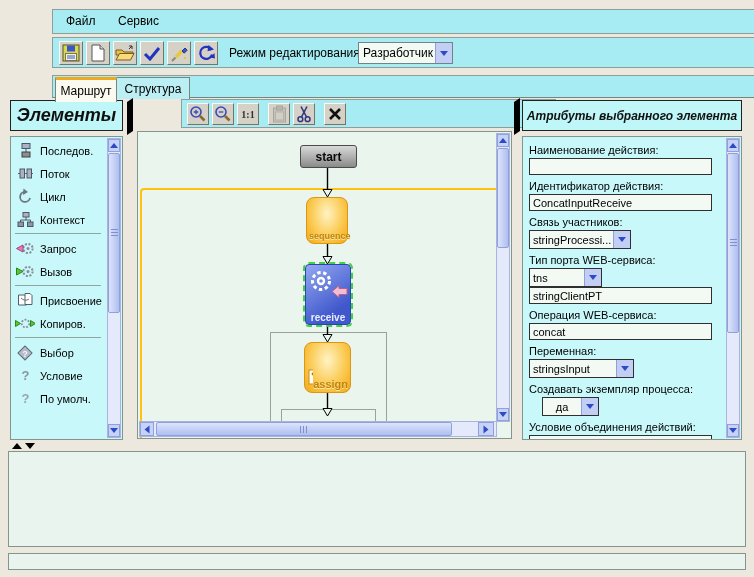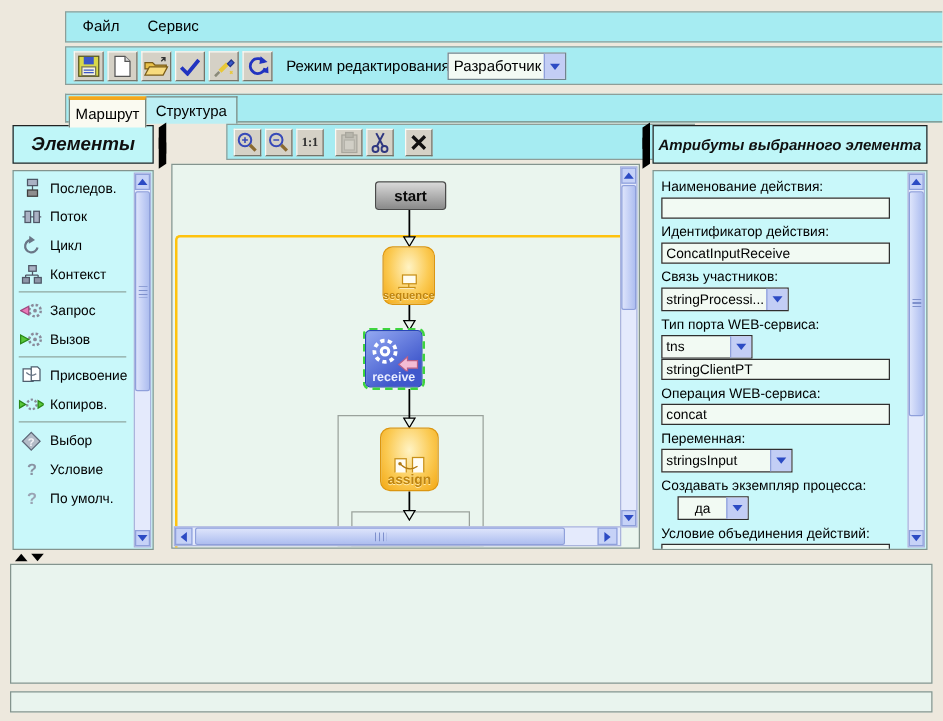--- a/index.html
+++ b/index.html
@@ -27,21 +27,21 @@
   .sb-thumb{background:linear-gradient(90deg,#DDE4FB,#AEBEF0);border:1px solid #8FA0DB;border-radius:2px;display:flex;align-items:center;justify-content:center;}
   .sb-thumb-h{background:linear-gradient(180deg,#DDE4FB,#AEBEF0);border:1px solid #8FA0DB;border-radius:2px;display:flex;align-items:center;justify-content:center;}
   .gripv{width:7px;height:9px;background:repeating-linear-gradient(180deg,#7E90CC 0 1px,transparent 1px 3px);}
   .griph{width:9px;height:7px;background:repeating-linear-gradient(90deg,#7E90CC 0 1px,transparent 1px 3px);}
   .fld{margin:0 0 5px 0;}
   .flabel{font-size:11px;color:#000;margin-bottom:2px;white-space:nowrap;}
   .tinput{display:block;width:183px;height:17px;background:#F2FAF3;border:1px solid #2F2F2F;font-size:11px;padding:0 3px;font-family:"Liberation Sans",sans-serif;box-sizing:border-box;color:#000;}
   .tselect{height:19px;background:#F2FAF3;border:1px solid #2F2F2F;display:flex;align-items:center;box-sizing:border-box;}
   .sel-text{flex:1;font-size:11px;padding:0 3px;white-space:nowrap;overflow:hidden;color:#000;}
   .node-start{background:linear-gradient(#D9D9D9,#8A8A8A);border:1px solid #4A4A4A;border-radius:3px;color:#0A0A0A;font-weight:bold;font-size:12px;display:flex;align-items:center;justify-content:center;}
-  .node-o{background:radial-gradient(ellipse at 50% 35%,#FFF3C4 0%,#FBCB55 55%,#F3A814 100%);border:1px solid #DC9610;border-radius:8px;display:flex;flex-direction:column;align-items:center;justify-content:space-between;padding:20px 2px 2px 2px;}
+  .node-o{background:radial-gradient(ellipse at 50% 35%,#FFF3C4 0%,#FBCB55 55%,#F3A814 100%);border:1px solid #DC9610;border-radius:8px;display:flex;flex-direction:row;align-items:flex-end;justify-content:space-between;padding:20px 2px 2px 2px;}
   .lbl-o{color:#BE8410;font-weight:bold;font-size:9px;text-shadow:0 1px 0 #FFE9A8;}
   .node-b{background:linear-gradient(145deg,#93A8F2 0%,#4058CC 75%);border:1px solid #2744B8;border-radius:4px;outline:2px dashed #3FD43F;display:flex;flex-direction:column;align-items:center;justify-content:space-between;padding:3px 2px 1px 2px;}
   .lbl-b{color:#E9EDFF;font-weight:bold;font-size:10px;}
   .grp{border:1px solid #9AA29C;background:transparent;}
   .tri-l{width:0;height:0;border-top:4px solid transparent;border-bottom:4px solid transparent;border-right:6px solid #000;}
   .tri-r{width:0;height:0;border-top:4px solid transparent;border-bottom:4px solid transparent;border-left:6px solid #000;}
   .tri-u{width:0;height:0;border-left:5px solid transparent;border-right:5px solid transparent;border-bottom:6px solid #000;}
   .tri-d{width:0;height:0;border-left:5px solid transparent;border-right:5px solid transparent;border-top:6px solid #000;}
   .greenpanel{background:#E9F4EE;border:1px solid #84948E;}
 </style>
@@ -105,21 +105,21 @@
           <span class="c-down"></span>
         </span>
     </div>
   </div>
 
   <div class="abs cyan" style="left:8px;top:75px;width:738px;height:23px;border-bottom:1px solid #76867F;">
     <div class="tab active" style="left:2px;width:60px;">Маршрут</div>
     <div class="tab" style="left:63px;width:72px;">Структура</div>
   </div>
 
-  <div class="abs phead" style="left:10px;top:100px;width:113px;height:31px;font-size:15px;">Элементы</div>
+  <div class="abs phead" style="left:10px;top:100px;width:113px;height:31px;font-size:18px;">Элементы</div>
   <div class="abs pbody" style="left:10px;top:136px;width:113px;height:304px;">
     <div class="abs" style="left:0;top:0;width:96px;padding-top:2px;">
       <div class="pal-item">
         <span class="pal-ico">
             <svg width="17" height="17">
               <rect x="5" y="1.5" width="8" height="5" fill="#AAB2C4" stroke="#4E5666"></rect>
               <line x1="9" y1="6.5" x2="9" y2="10" stroke="#4E5666"></line>
               <rect x="5" y="10" width="8" height="5" fill="#8E8E8E" stroke="#3E3E3E"></rect>
             </svg>
           </span>
@@ -306,21 +306,21 @@
 
     <div class="abs node-o" style="left:168px;top:65px;width:42px;height:47px;">
       <svg width="20" height="24">
           <rect x="5" y="2" width="11" height="7" fill="#FFFDF0" stroke="#C89018"></rect>
           <line x1="10" y1="9" x2="10" y2="12" stroke="#C89018"></line>
           <rect x="2" y="12" width="13" height="8" fill="#FFFDF0" stroke="#C89018"></rect>
         </svg>
       <span class="lbl-o">sequence</span>
     </div>
 
-    <div class="abs node-b" style="left:154px;top:132px;width:46px;height:46px;justify-content:center;">
+    <div class="abs node-b" style="left:167px;top:132px;width:46px;height:61px;">
       <svg width="42" height="30">
           <circle cx="14" cy="13" r="8.5" fill="none" stroke="#FFF" stroke-width="3" stroke-dasharray="3.4 2.6"></circle>
           <circle cx="14" cy="13" r="3" fill="none" stroke="#FFF" stroke-width="2.4"></circle>
           <polygon points="25,23.5 32,17.5 32,20.5 40,20.5 40,26.5 32,26.5 32,29.5" fill="#F4BCD4" stroke="#B86088"></polygon>
         </svg>
       <span class="lbl-b">receive</span>
     </div>
 
     <div class="abs node-o" style="left:166px;top:210px;width:47px;height:51px;">
       <svg width="27" height="24">

